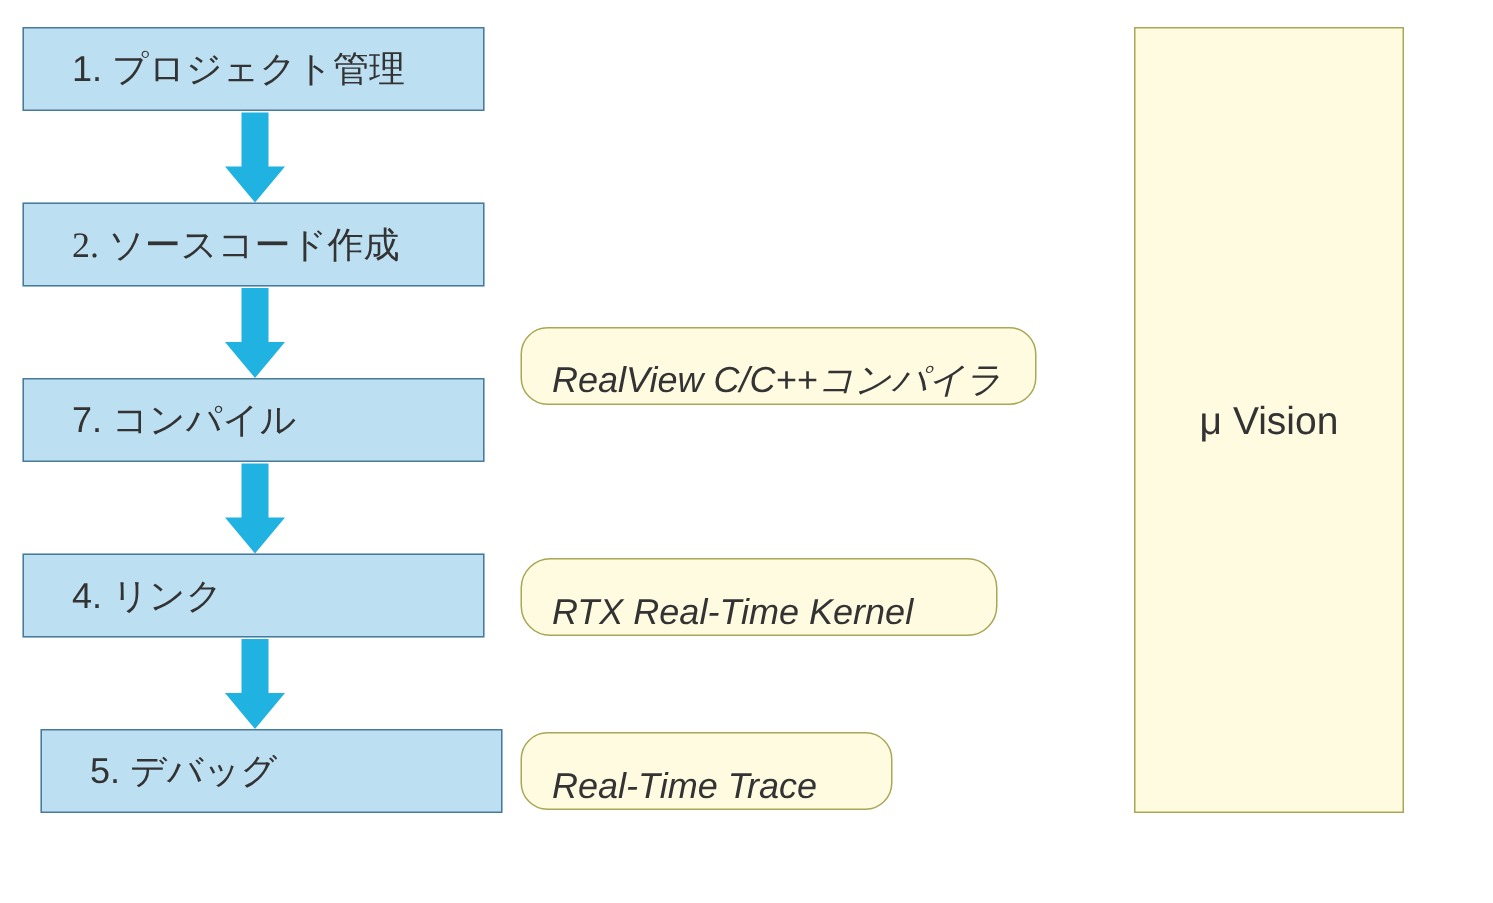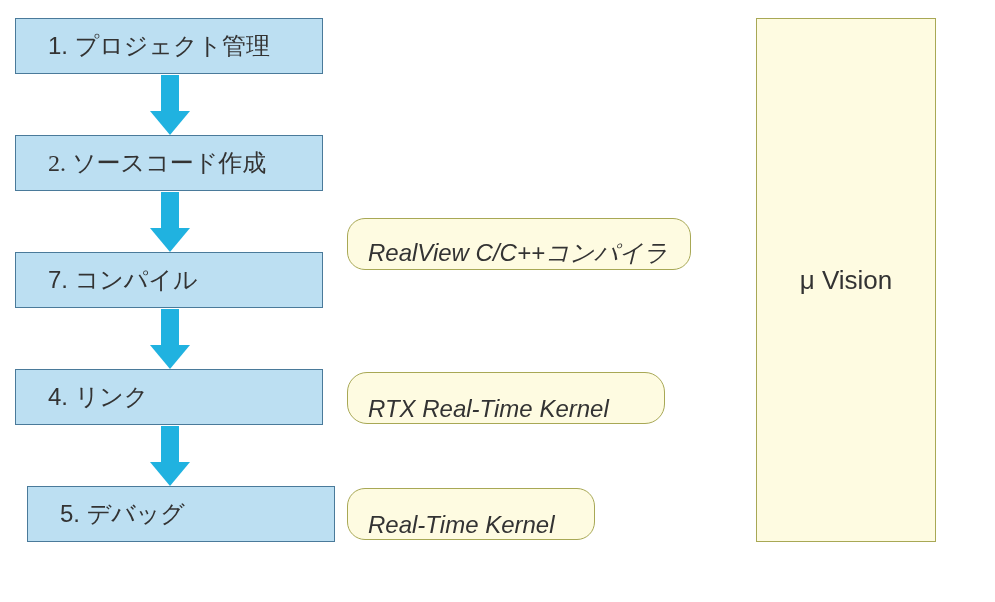--- a/index.html
+++ b/index.html
@@ -130,20 +130,20 @@
   <div class="yellow-box" style="left:347px; top:218px; width:344px; height:52px;">
     <span>RealView C/C++コンパイラ</span>
   </div>
 
 
   <div class="yellow-box" style="left:347px; top:372px; width:318px; height:52px;border-radius:20px;">
     <span>RTX Real-Time Kernel</span>
   </div>
 
   <div class="yellow-box" style="left:347px; top:488px; width:248px; height:52px;">
-    <span>Real-Time Kernel</span>
+    <span>Real-Time Trace</span>
   </div>
 
   <div class="yellow-large" style="left:756px; top:18px; width:180px; height:524px;">
     <span>μ Vision</span>
   </div>
 
 </div>
 
 </body></html>

